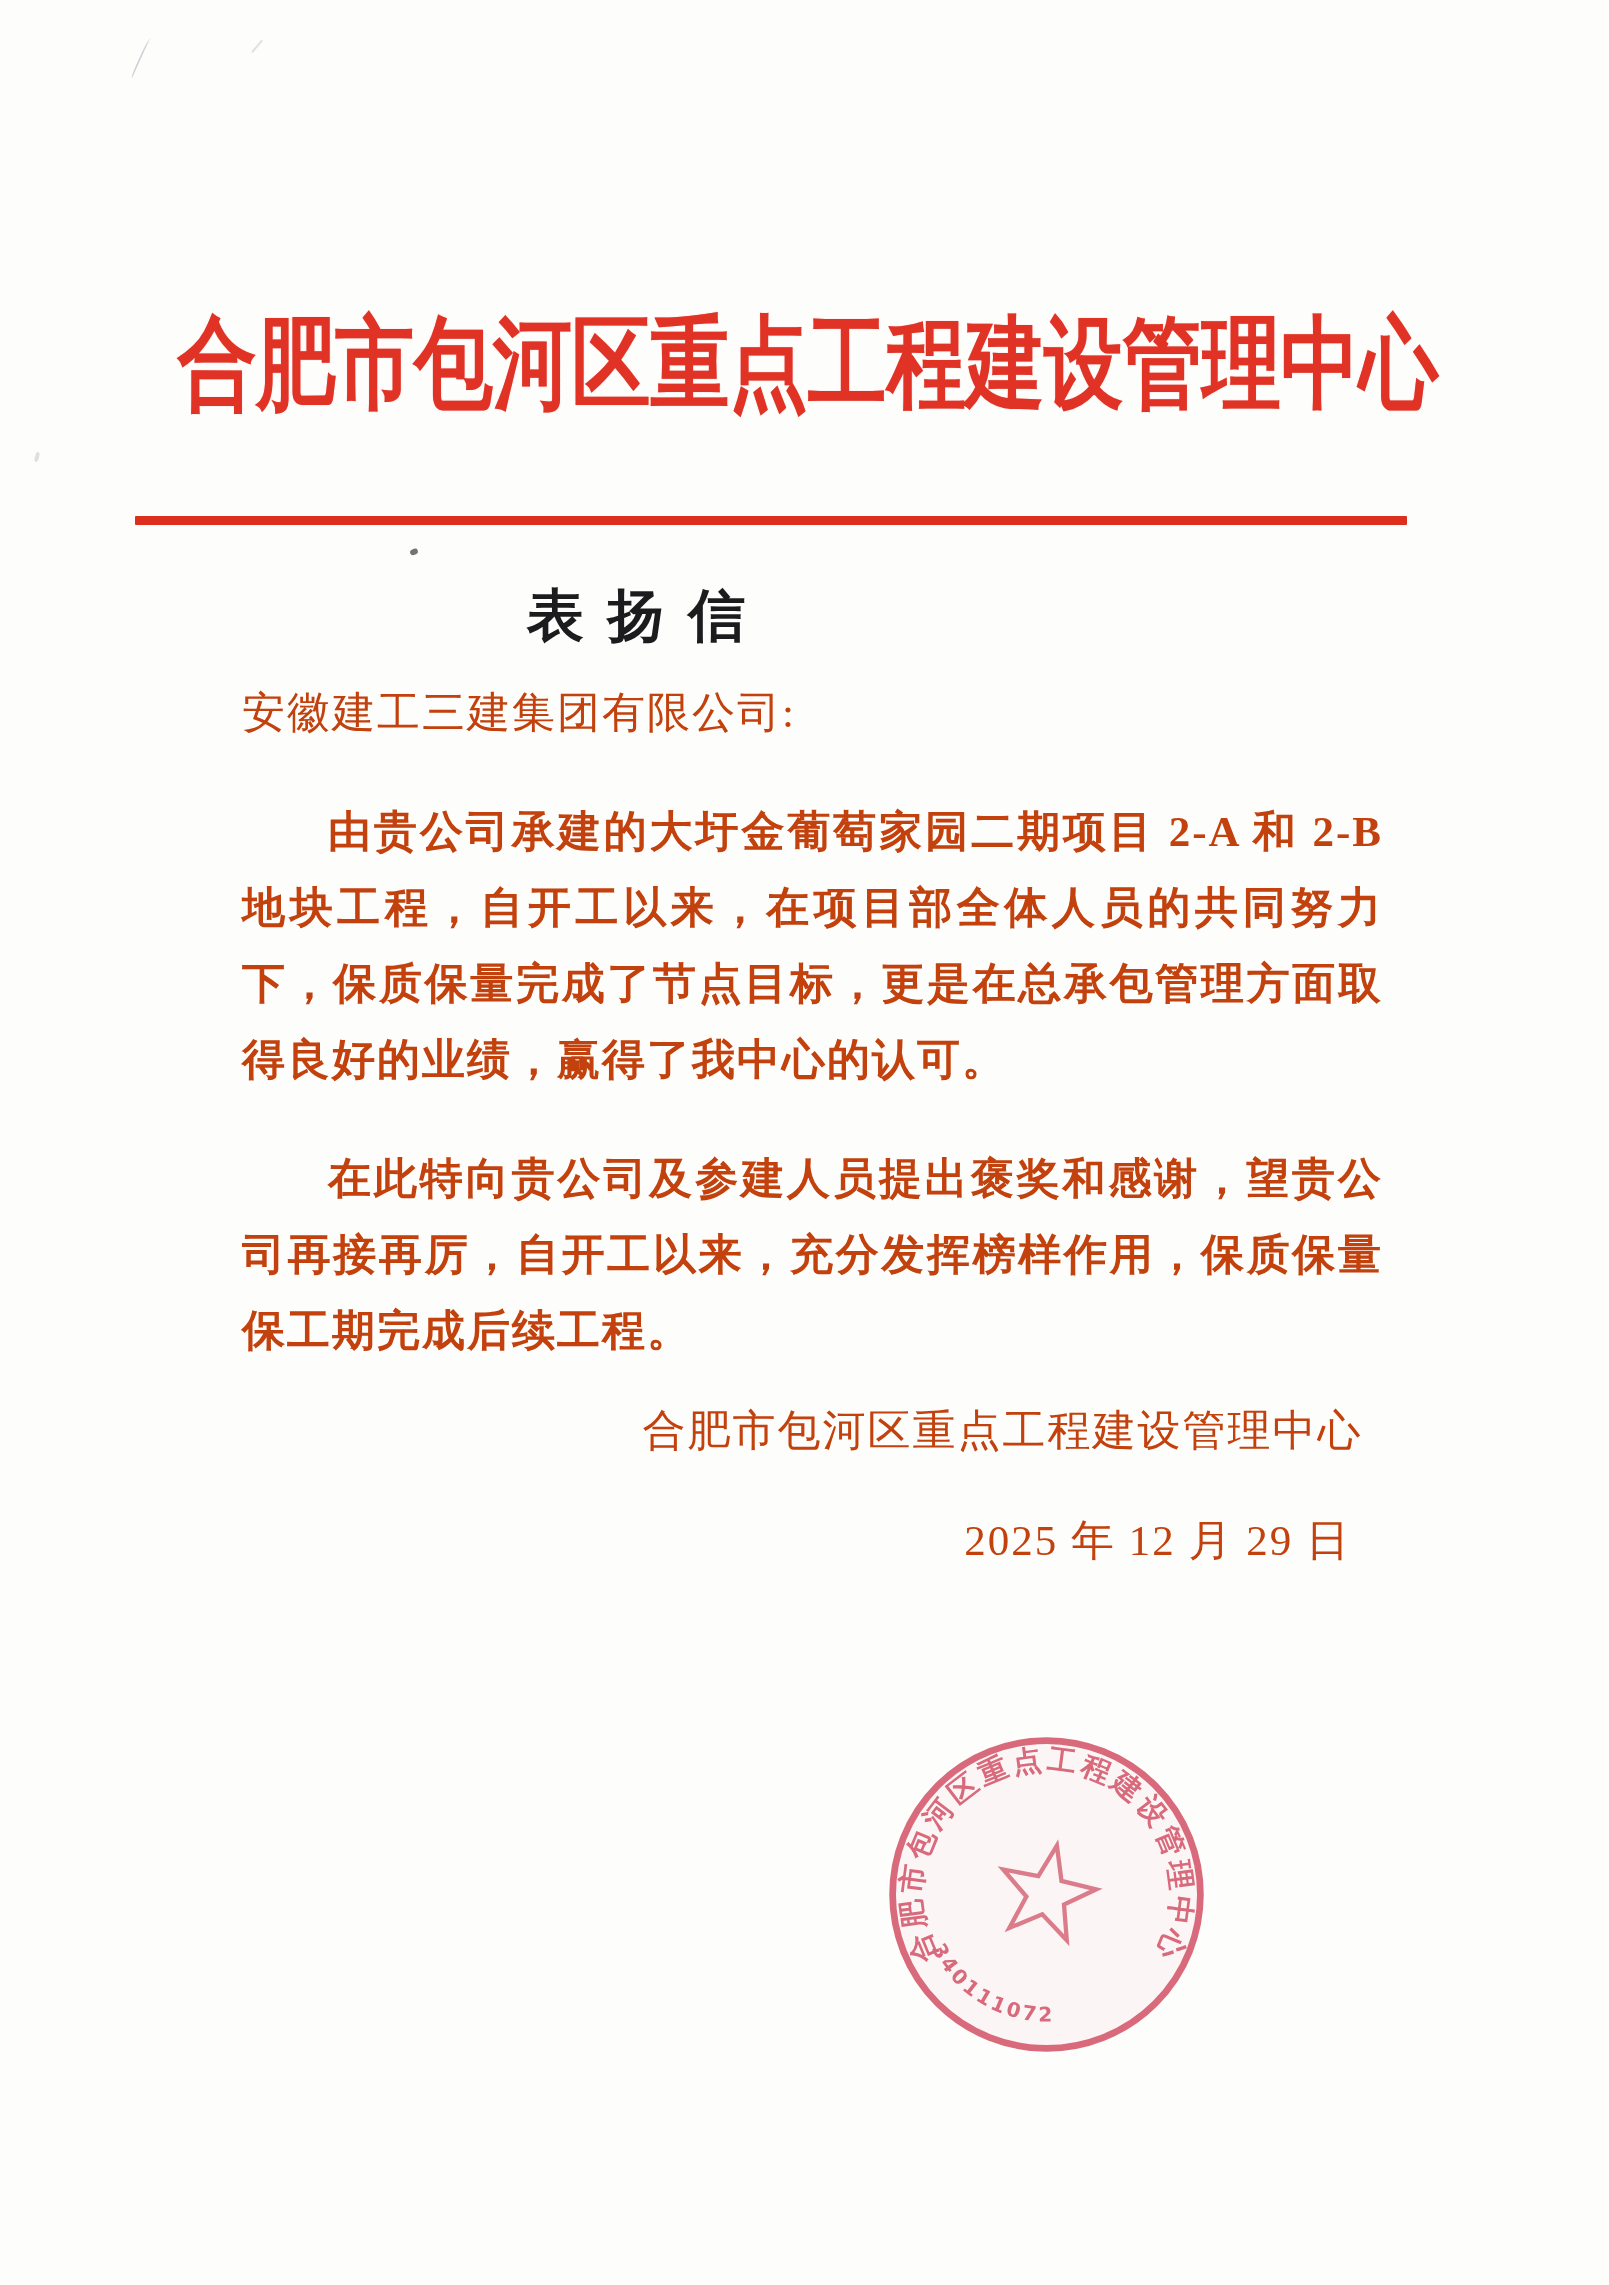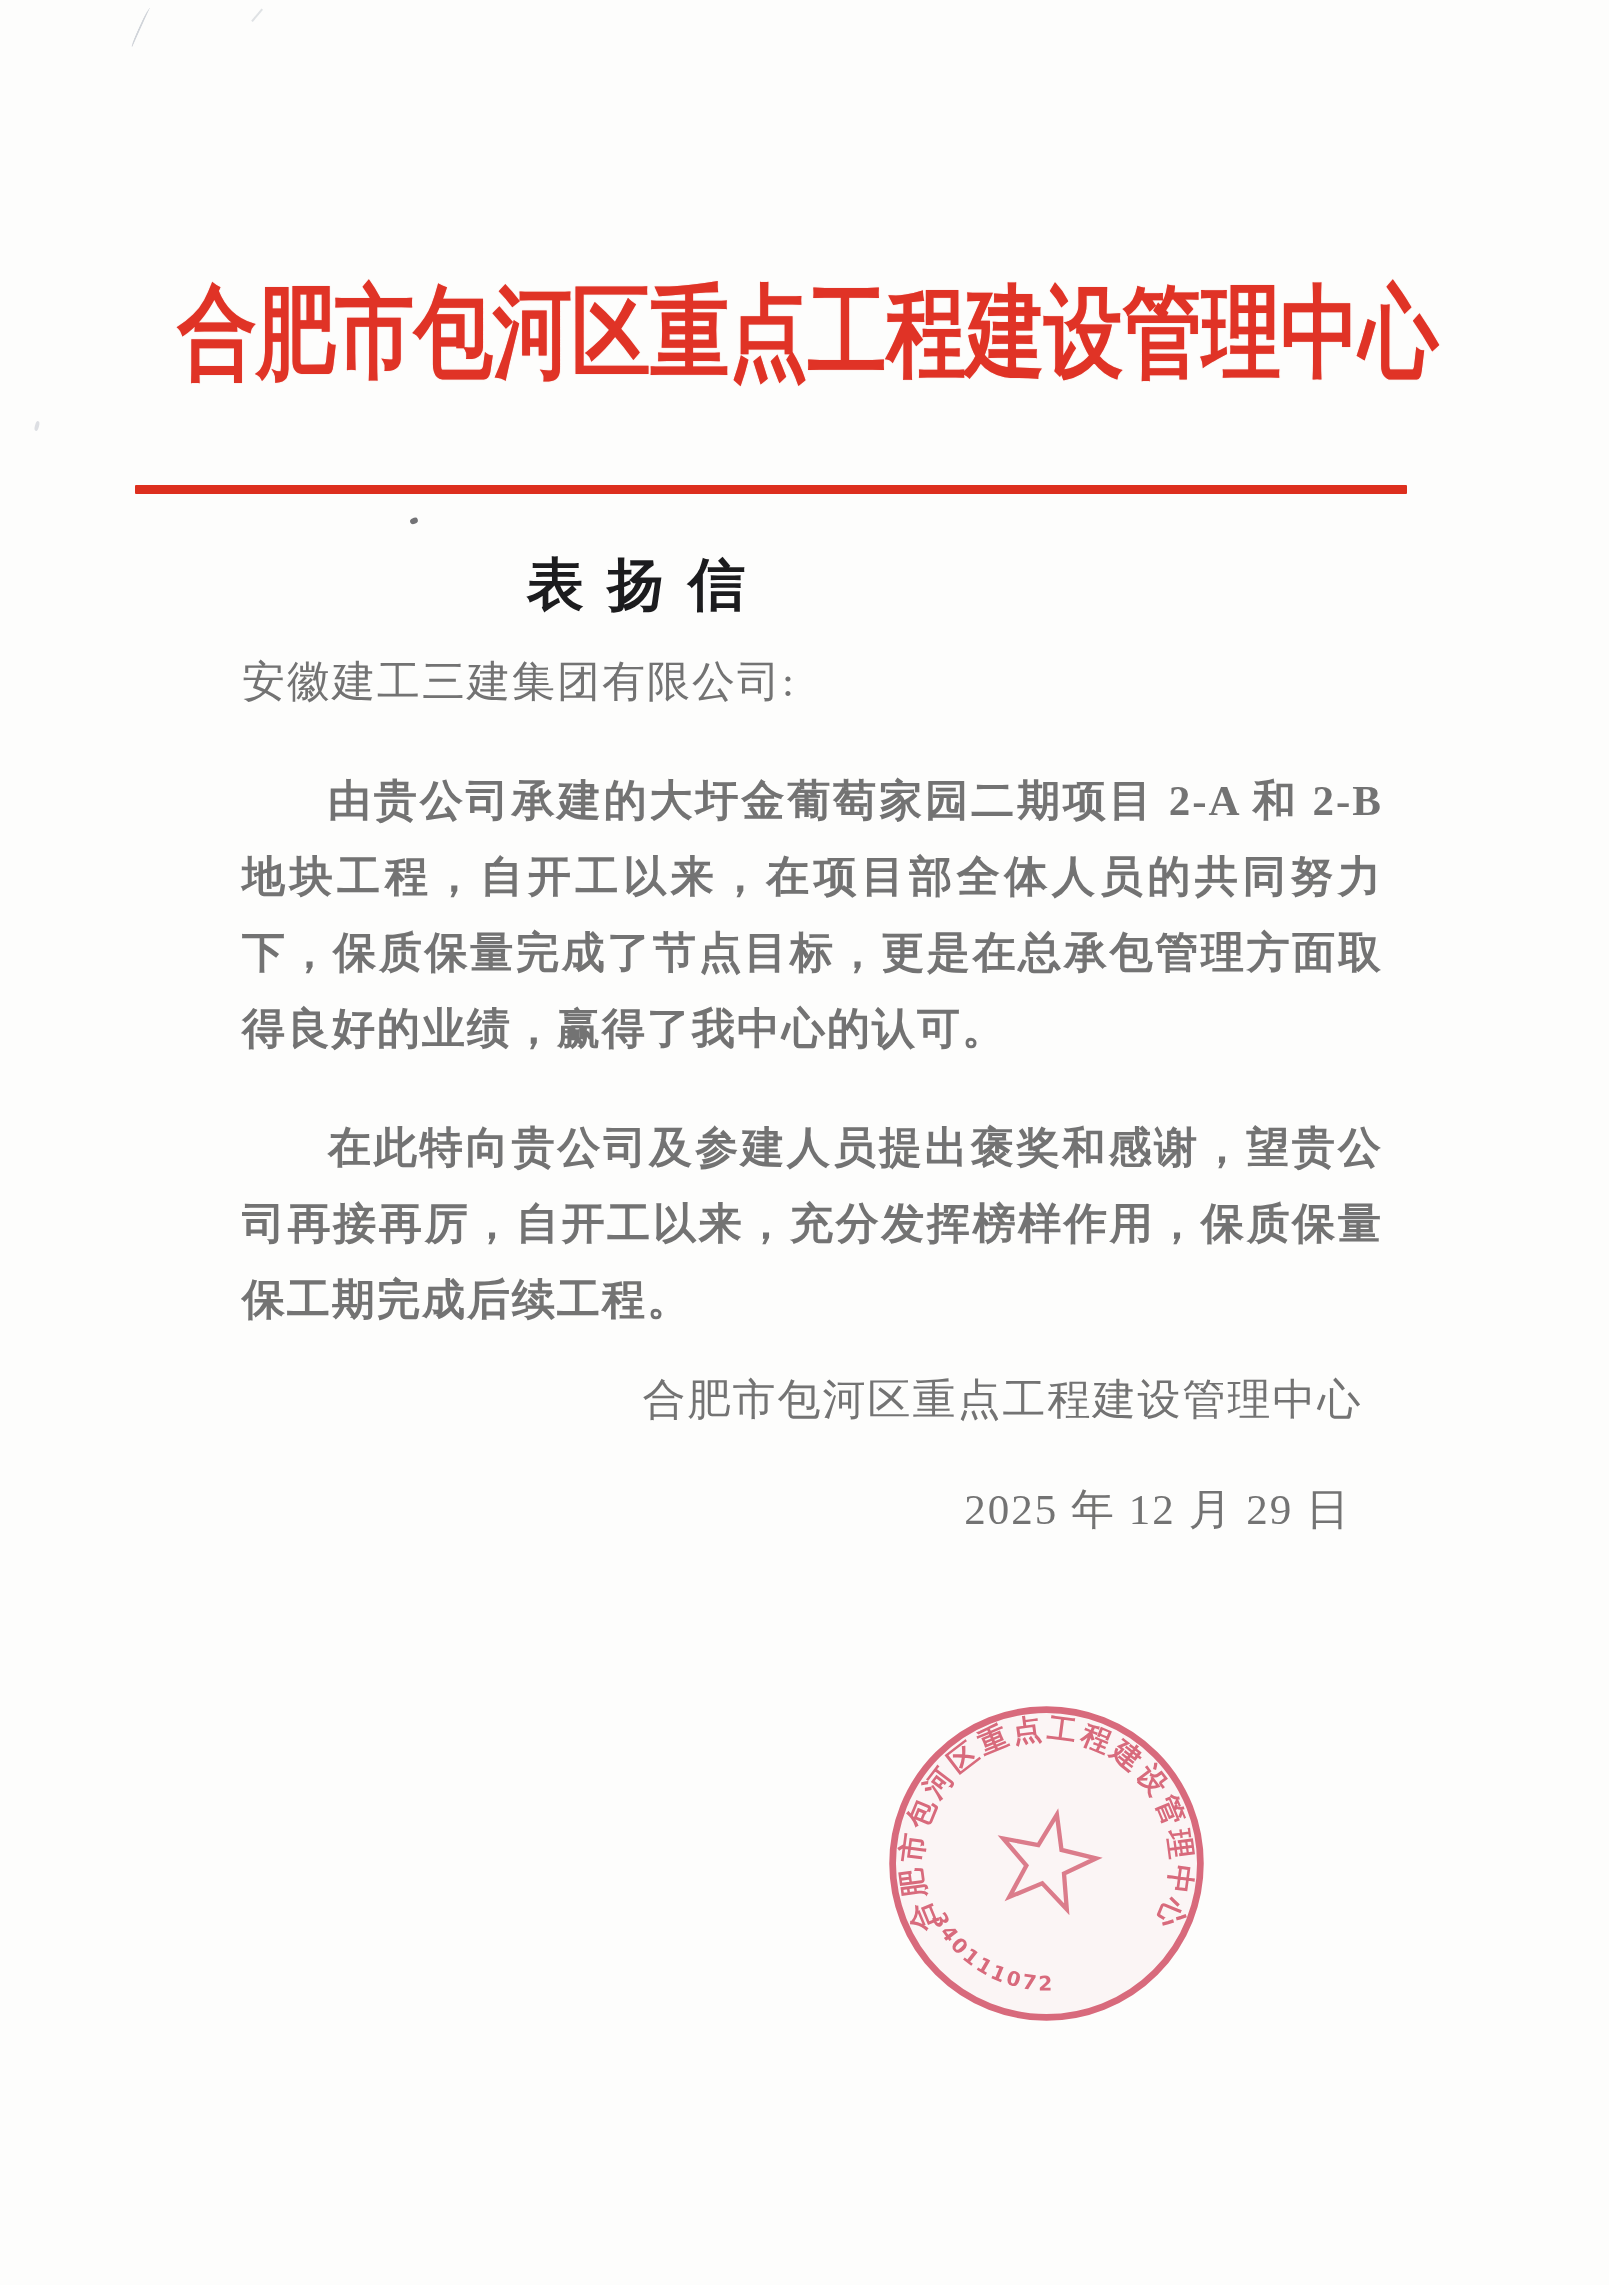--- a/index.html
+++ b/index.html
@@ -4,21 +4,21 @@
 <style>
   html, body { margin: 0; padding: 0; }
   body {
     width: 1609px; height: 2285px;
     background: #fdfdfc;
     position: relative;
     overflow: hidden;
     font-family: "Liberation Serif", serif;
     color: #222;
   }
-  .page { position: absolute; inset: 0; }
+  .page { position: absolute; inset: 0; margin-top: 31px; }
 
   
   .artifact { position: absolute; pointer-events: none; }
   .artifact.squiggle-1 {
     left: 139px; top: 5.9px; width: 2px; height: 43px;
     border-left: 2.9px solid #c6cad1; border-radius: 60% 0 0 40%;
     transform: rotate(24deg); opacity: .8;
   }
   .artifact.squiggle-2 {
     left: 256px; top: 7.8px; width: 2px; height: 15.6px;
@@ -70,21 +70,21 @@
     color: #1c1c1e;
     letter-spacing: 2px;
   }
 
   .letter-body {
     position: absolute; left: 242px; top: 644px; width: 1141px;
     font-size: 43px;
     line-height: 76px;
     letter-spacing: 2px;
     text-align: justify;
-    color: #737373;
+    color: #c2410c;
   }
   .letter-body p { margin: 0; }
   .salutation { margin-bottom: 15.6px !important; text-align: left; }
   .para { text-indent: 86px; }
   .para + .para, .salutation + .para { margin-top: 43px !important; font-weight: bold; }
 
   .signature {
     margin-top: 24.4px !important;
     text-align: right;
     padding-right: 20.5px;

